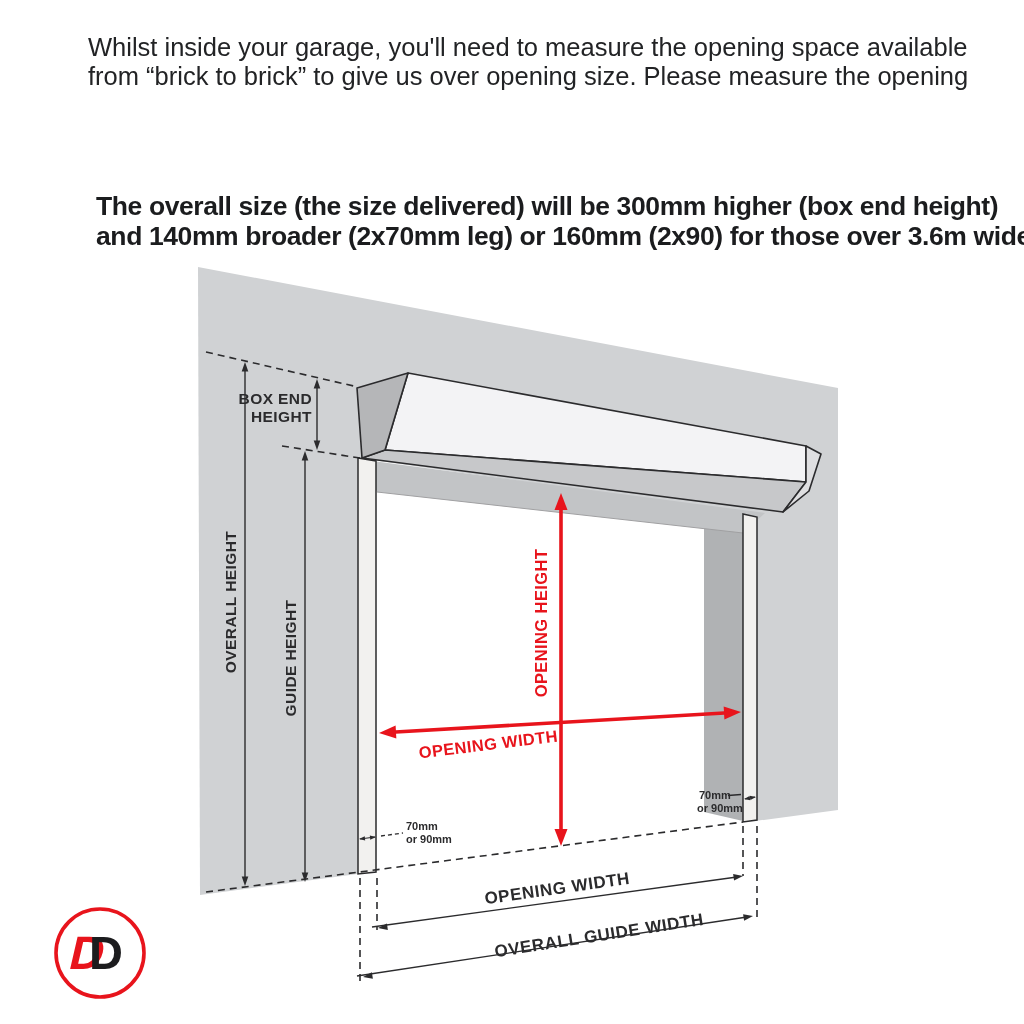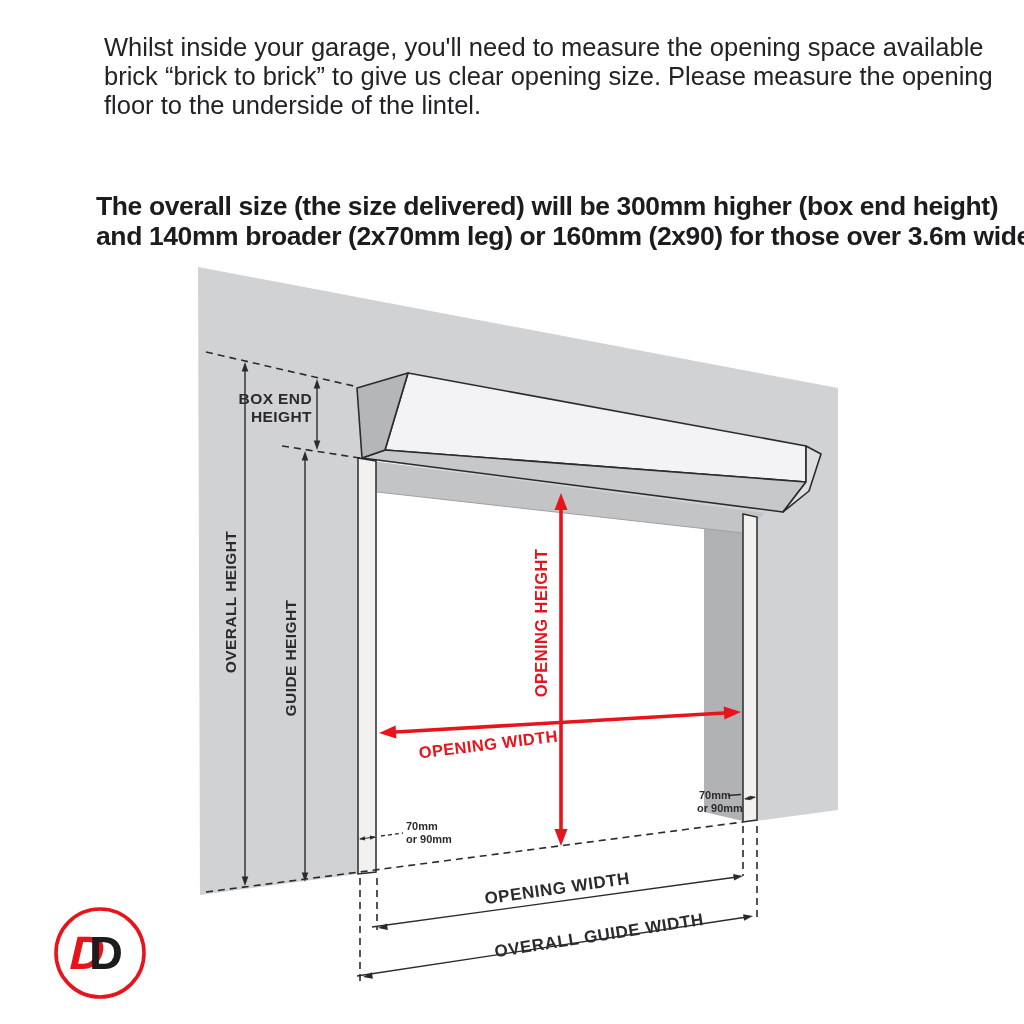--- a/index.html
+++ b/index.html
@@ -1,37 +1,36 @@
 <!DOCTYPE html>
 <html><head>
 <meta charset="utf-8">
 <style>
   html,body{margin:0;padding:0;}
   body{width:1024px;height:1024px;background:#ffffff;position:relative;overflow:hidden;
        font-family:"Liberation Sans", sans-serif;}
-  .intro{position:absolute;left:104px;top:33px;color:#222325;font-size:25.5px;line-height:29px;}
+  .intro{position:absolute;left:88px;top:33px;color:#222325;font-size:25.5px;line-height:29px;}
   .intro .line{white-space:nowrap;}
   .note{position:absolute;left:96px;top:192px;color:#1b1c1e;font-size:26.5px;line-height:29.5px;
         font-weight:700;letter-spacing:-0.4px;}
   .note .line{white-space:nowrap;}
   svg text{font-family:"Liberation Sans", sans-serif;}
   .dimlabel{font-size:15.5px;font-weight:600;fill:#2b2b2d;letter-spacing:0.4px;}
   .dimlabel-big{font-size:17px;font-weight:600;fill:#2b2b2d;letter-spacing:0.6px;}
   .redlabel{font-size:16.5px;font-weight:700;letter-spacing:0.4px;}
   .smlabel{font-size:11px;font-weight:600;fill:#2b2b2d;}
   .logo-d1{font-size:47px;font-weight:700;}
   .logo-d2{font-size:47px;font-weight:700;fill:#1c1c1e;}
 </style>
 </head>
 <body>
 
 <div class="intro">
   <div class="line">Whilst inside your garage, you'll need to measure the opening space available</div>
-  <div class="line">brick “brick to brick” to give us clear opening size. Please measure the opening</div>
-  <div class="line">floor to the underside of the lintel.</div>
+  <div class="line">from “brick to brick” to give us over opening size. Please measure the opening</div>
 </div>
 
 <div class="note">
   <div class="line">The overall size (the size delivered) will be 300mm higher (box end height)</div>
   <div class="line">and 140mm broader (2x70mm leg) or 160mm (2x90) for those over 3.6m wide.</div>
 </div>
 
 <svg style="position:absolute;left:0;top:0;" width="1024" height="1024" viewBox="0 0 1024 1024">
 
   <polygon points="198,267 838,388 838,810 200,895" fill="#d0d2d4"></polygon>

